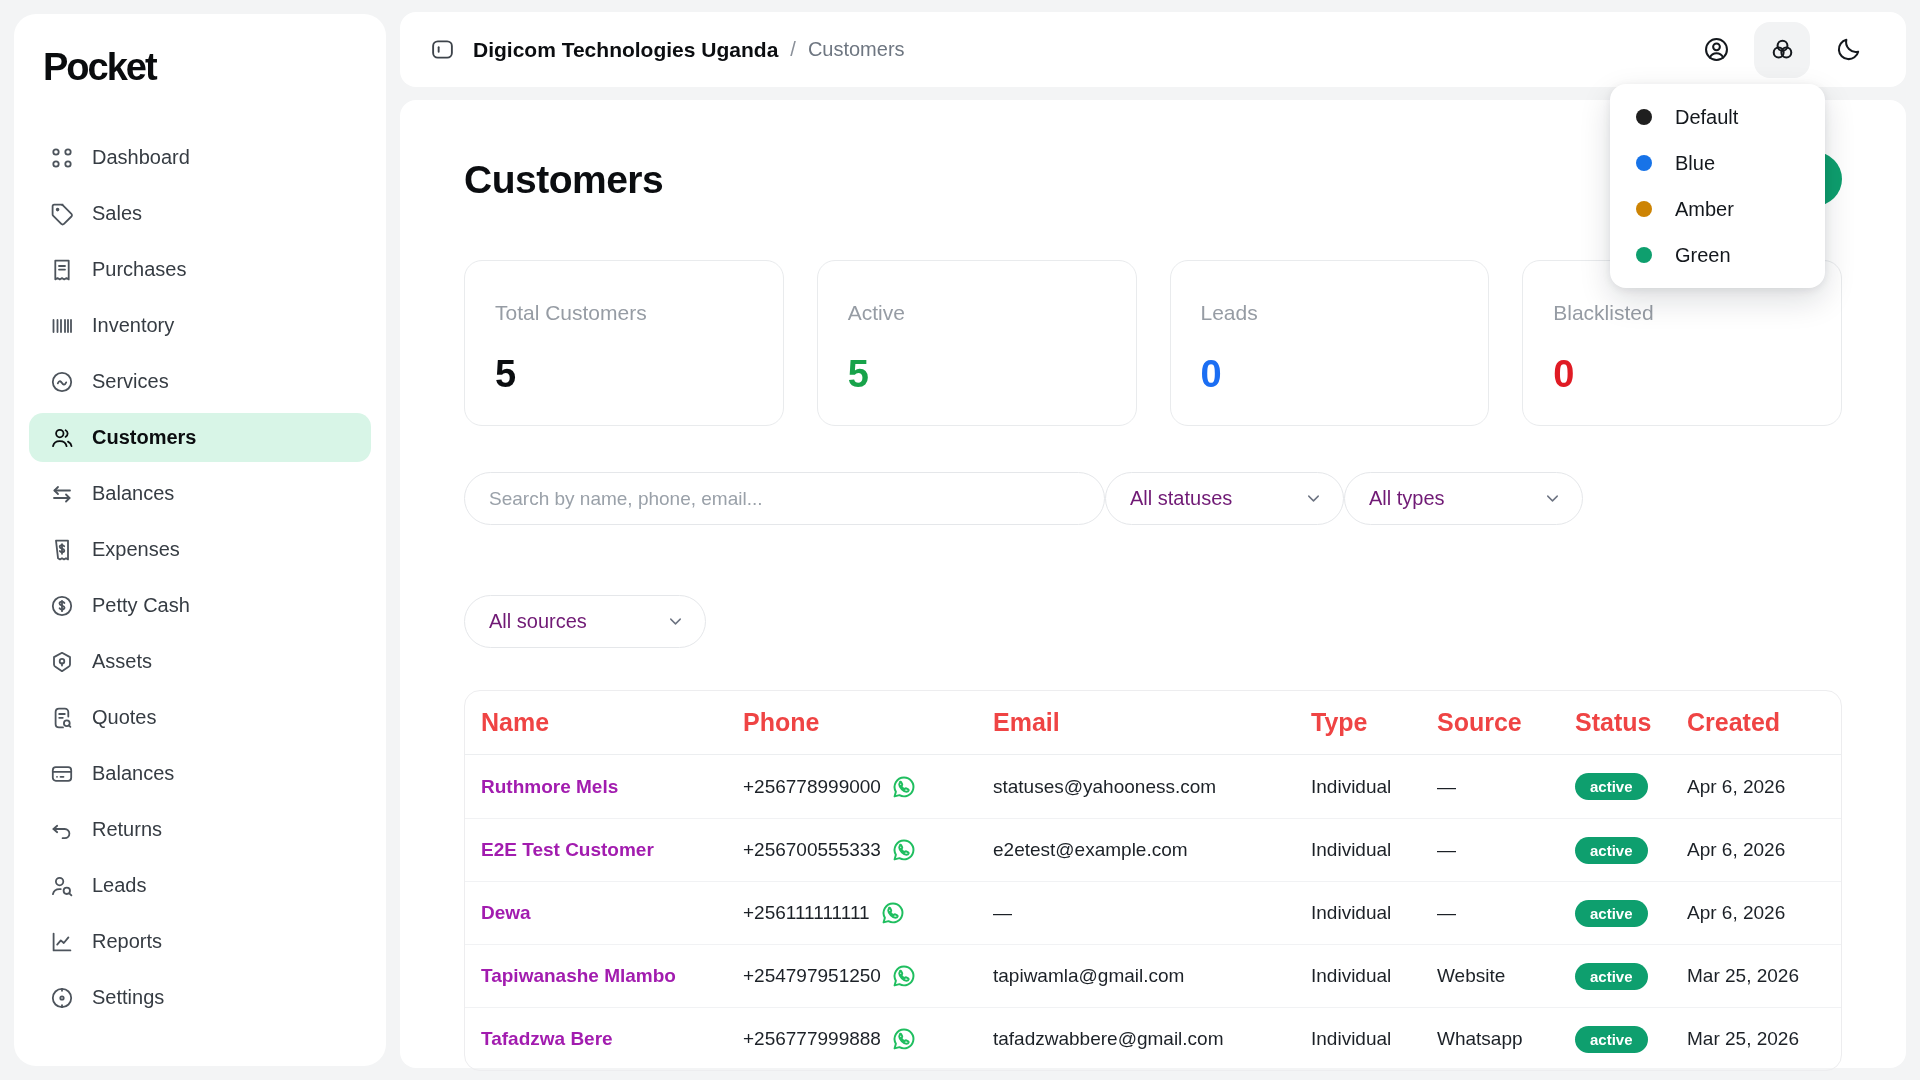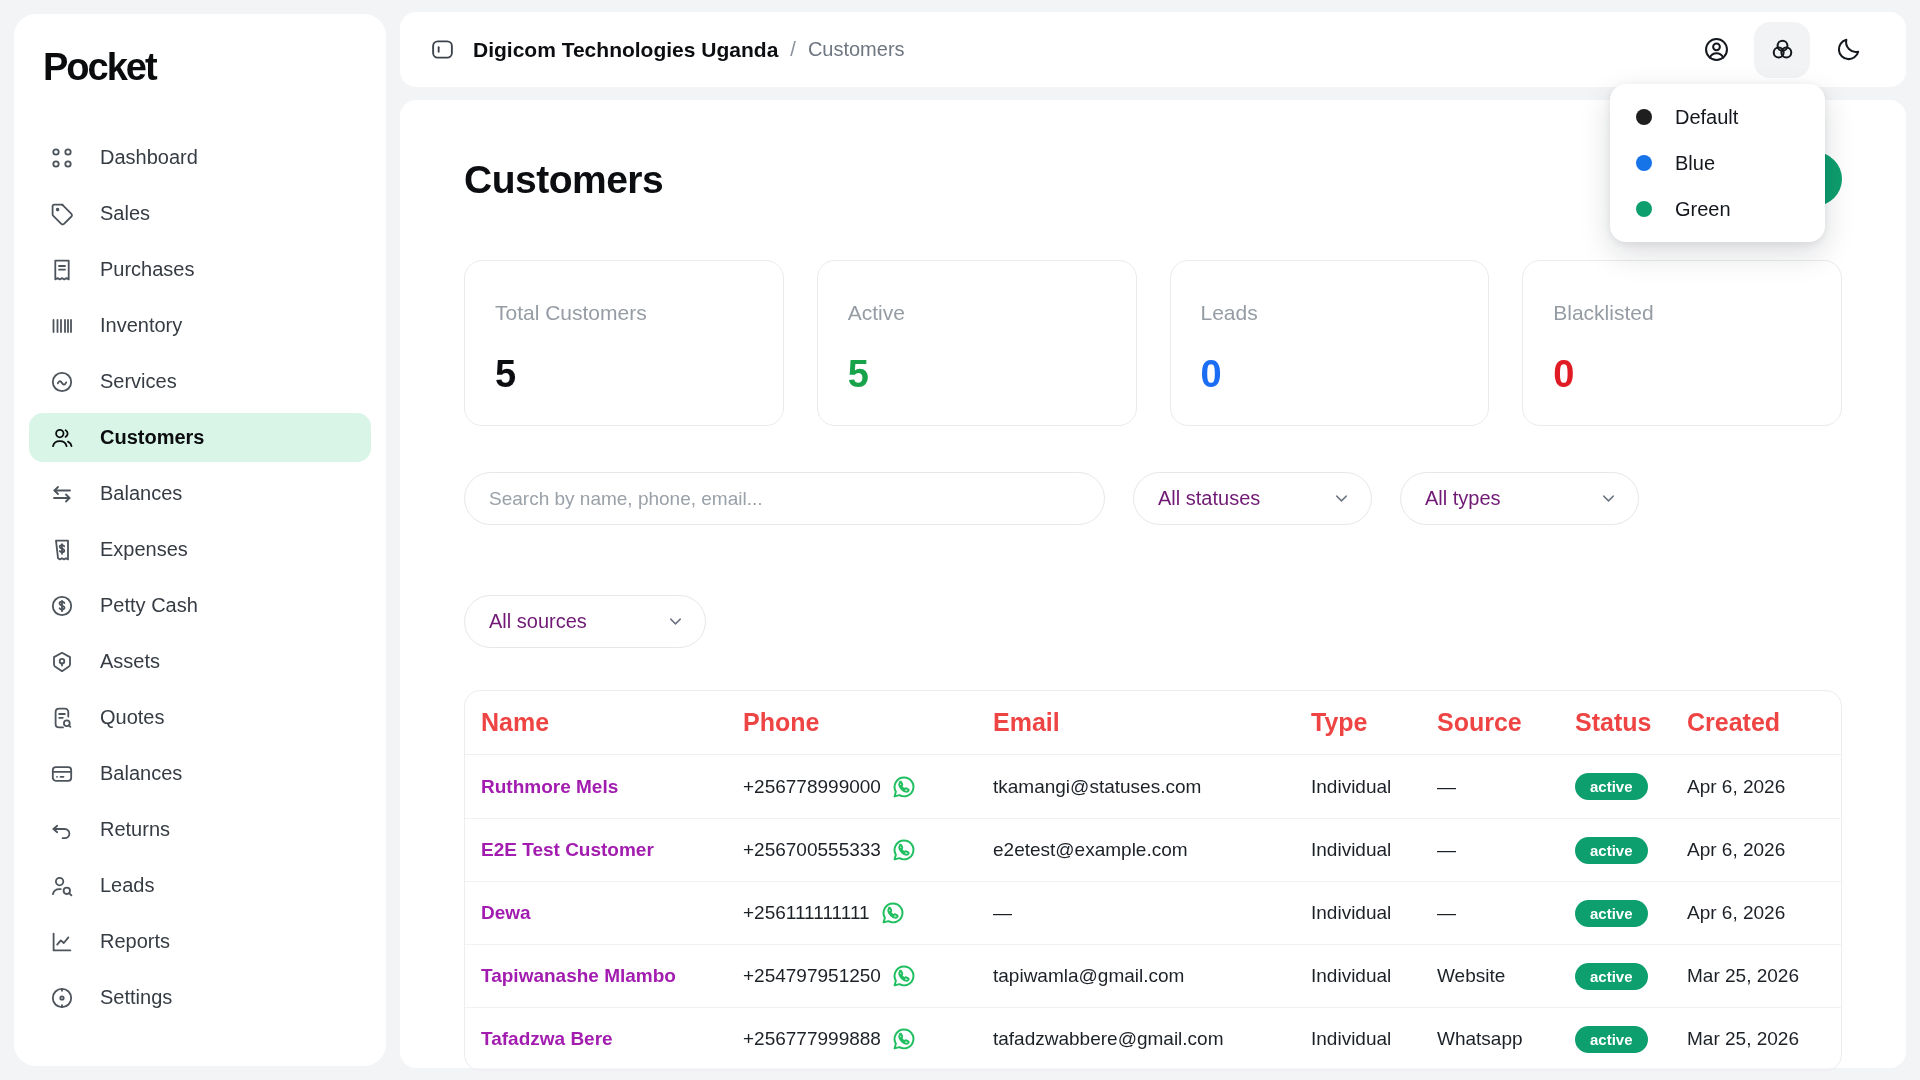--- a/index.html
+++ b/index.html
@@ -11,21 +11,21 @@
   .icon svg { width:100%; height:100%; display:block; }
 
   
   .sidebar {
     position:absolute; left:14px; top:14px; bottom:14px; width:372px;
     background:#ffffff; border-radius:22px; padding:26px 15px;
   }
   .logo { font-size:38px; font-weight:900; letter-spacing:-2px; color:#0a0c0e; padding:6px 14px 0; }
   .nav { margin-top:44px; display:flex; flex-direction:column; gap:7px; }
   .nav-item {
-    display:flex; align-items:center; gap:26px; height:49px;
+    display:flex; align-items:center; gap:18px; height:49px;
     padding:0 10px 0 21px; border-radius:14px; cursor:pointer; color:#41474e;
   }
   .nav-item .icon { width:24px; height:24px; color:#4d545c; flex:0 0 auto; }
   .nav-item .nav-label { font-size:20px; color:#363c43; }
   .nav-item.active { background:#d8f5e7; }
   .nav-item.active .nav-label { color:#0b0d10; font-weight:700; }
   .nav-item.active .icon { color:#0b0d10; }
 
   
   .topbar {
@@ -58,21 +58,21 @@
   }
 
   .stats { display:flex; gap:33px; margin-top:58px; }
   .stat-card {
     flex:1; height:166px; border:1px solid #e9ebed; border-radius:18px;
     padding:40px 30px; background:#fff;
   }
   .stat-label { font-size:21px; color:#969ca4; }
   .stat-value { font-size:38px; font-weight:800; margin-top:28px; }
 
-  .filters { margin-top:46px; display:flex; gap:28px; }
+  .filters { margin-top:46px; display:flex; }
   .search-box {
     width:641px; height:53px; border:1px solid #e5e7ea; border-radius:28px;
     font-size:19px; color:#14181d; padding:0 24px; outline:none;
     font-family:inherit; background:#fff;
   }
   .search-box::placeholder { color:#9aa1a9; }
   .select {
     height:53px; border:1px solid #e5e7ea; border-radius:28px; background:#fff;
     display:flex; align-items:center; justify-content:space-between;
     padding:0 20px 0 24px; font-size:20px; color:#701a75; cursor:pointer;
@@ -422,21 +422,21 @@
           <div class="td name">Ruthmore Mels</div>
           <div class="td phone">
             <span>+256778999000</span>
             <span class="icon wa-icon">
               <svg viewBox="0 0 24 24" fill="none" stroke="currentColor" stroke-width="1.8" stroke-linecap="round" stroke-linejoin="round">
                 <path d="M12 3.2a8.7 8.7 0 0 0-7.5 13.1L3.3 20.7l4.5-1.2A8.7 8.7 0 1 0 12 3.2Z"></path>
                 <path d="M8.9 7.7c-.6.2-1.3.9-1.3 2 .1 2.8 4 6.6 6.7 6.7 1.1 0 1.8-.7 2-1.3.1-.4 0-.8-.4-1l-1.8-.9c-.4-.2-.7-.1-1 .2l-.5.6c-1.1-.4-2.7-2-3.1-3.1l.6-.5c.3-.3.4-.6.2-1l-.9-1.8c-.2-.4-.6-.5-1-.4Z"></path>
               </svg>
             </span>
           </div>
-          <div class="td">tkamangi@statuses.com</div>
+          <div class="td">statuses@yahooness.com</div>
           <div class="td">Individual</div>
           <div class="td">—</div>
           <div class="td">
             <span class="badge">active</span>
           </div>
           <div class="td">Apr 6, 2026</div>
         </div>
 
         <div class="trow">
           <div class="td name">E2E Test Customer</div>
@@ -526,18 +526,22 @@
     <div class="theme-item">
       <span class="theme-dot" style="background: rgb(31, 31, 31);"></span>
       <span>Default</span>
     </div>
 
     <div class="theme-item">
       <span class="theme-dot" style="background: rgb(23, 115, 232);"></span>
       <span>Blue</span>
     </div>
 
+    <div class="theme-item">
+      <span class="theme-dot" style="background: rgb(205, 132, 4);"></span>
+      <span>Amber</span>
+    </div>
 
     <div class="theme-item">
       <span class="theme-dot" style="background: rgb(14, 159, 110);"></span>
       <span>Green</span>
     </div>
   </div>
 
 </body></html>

